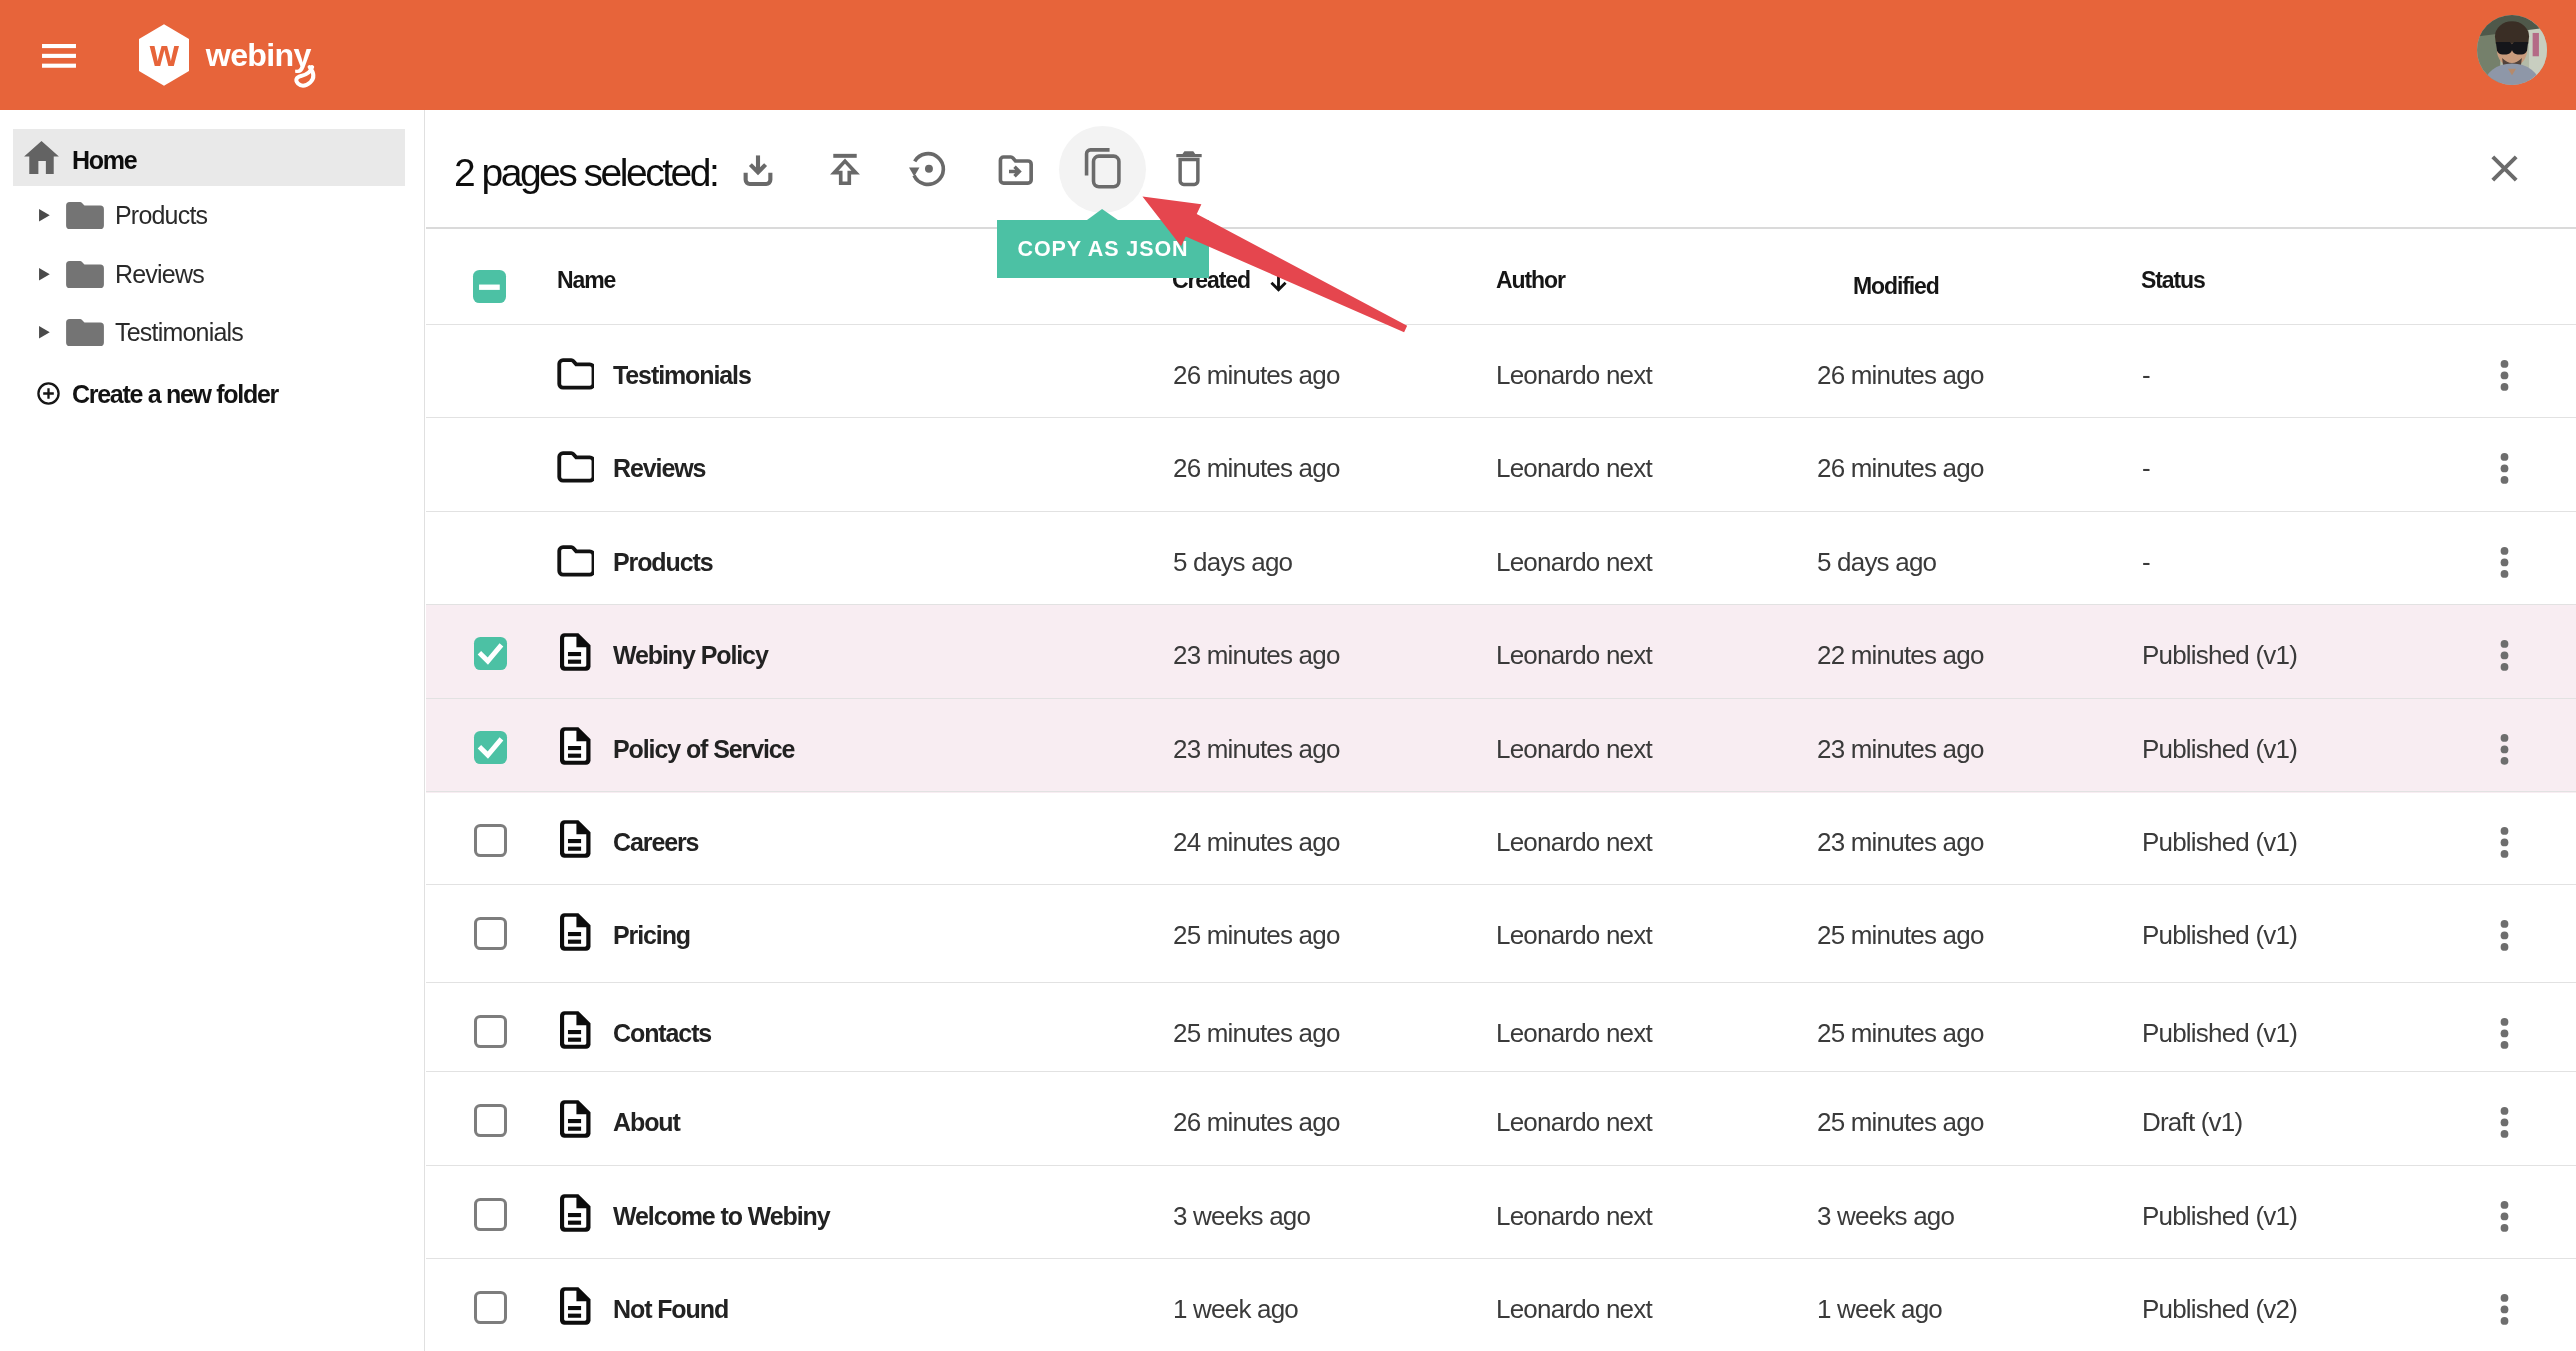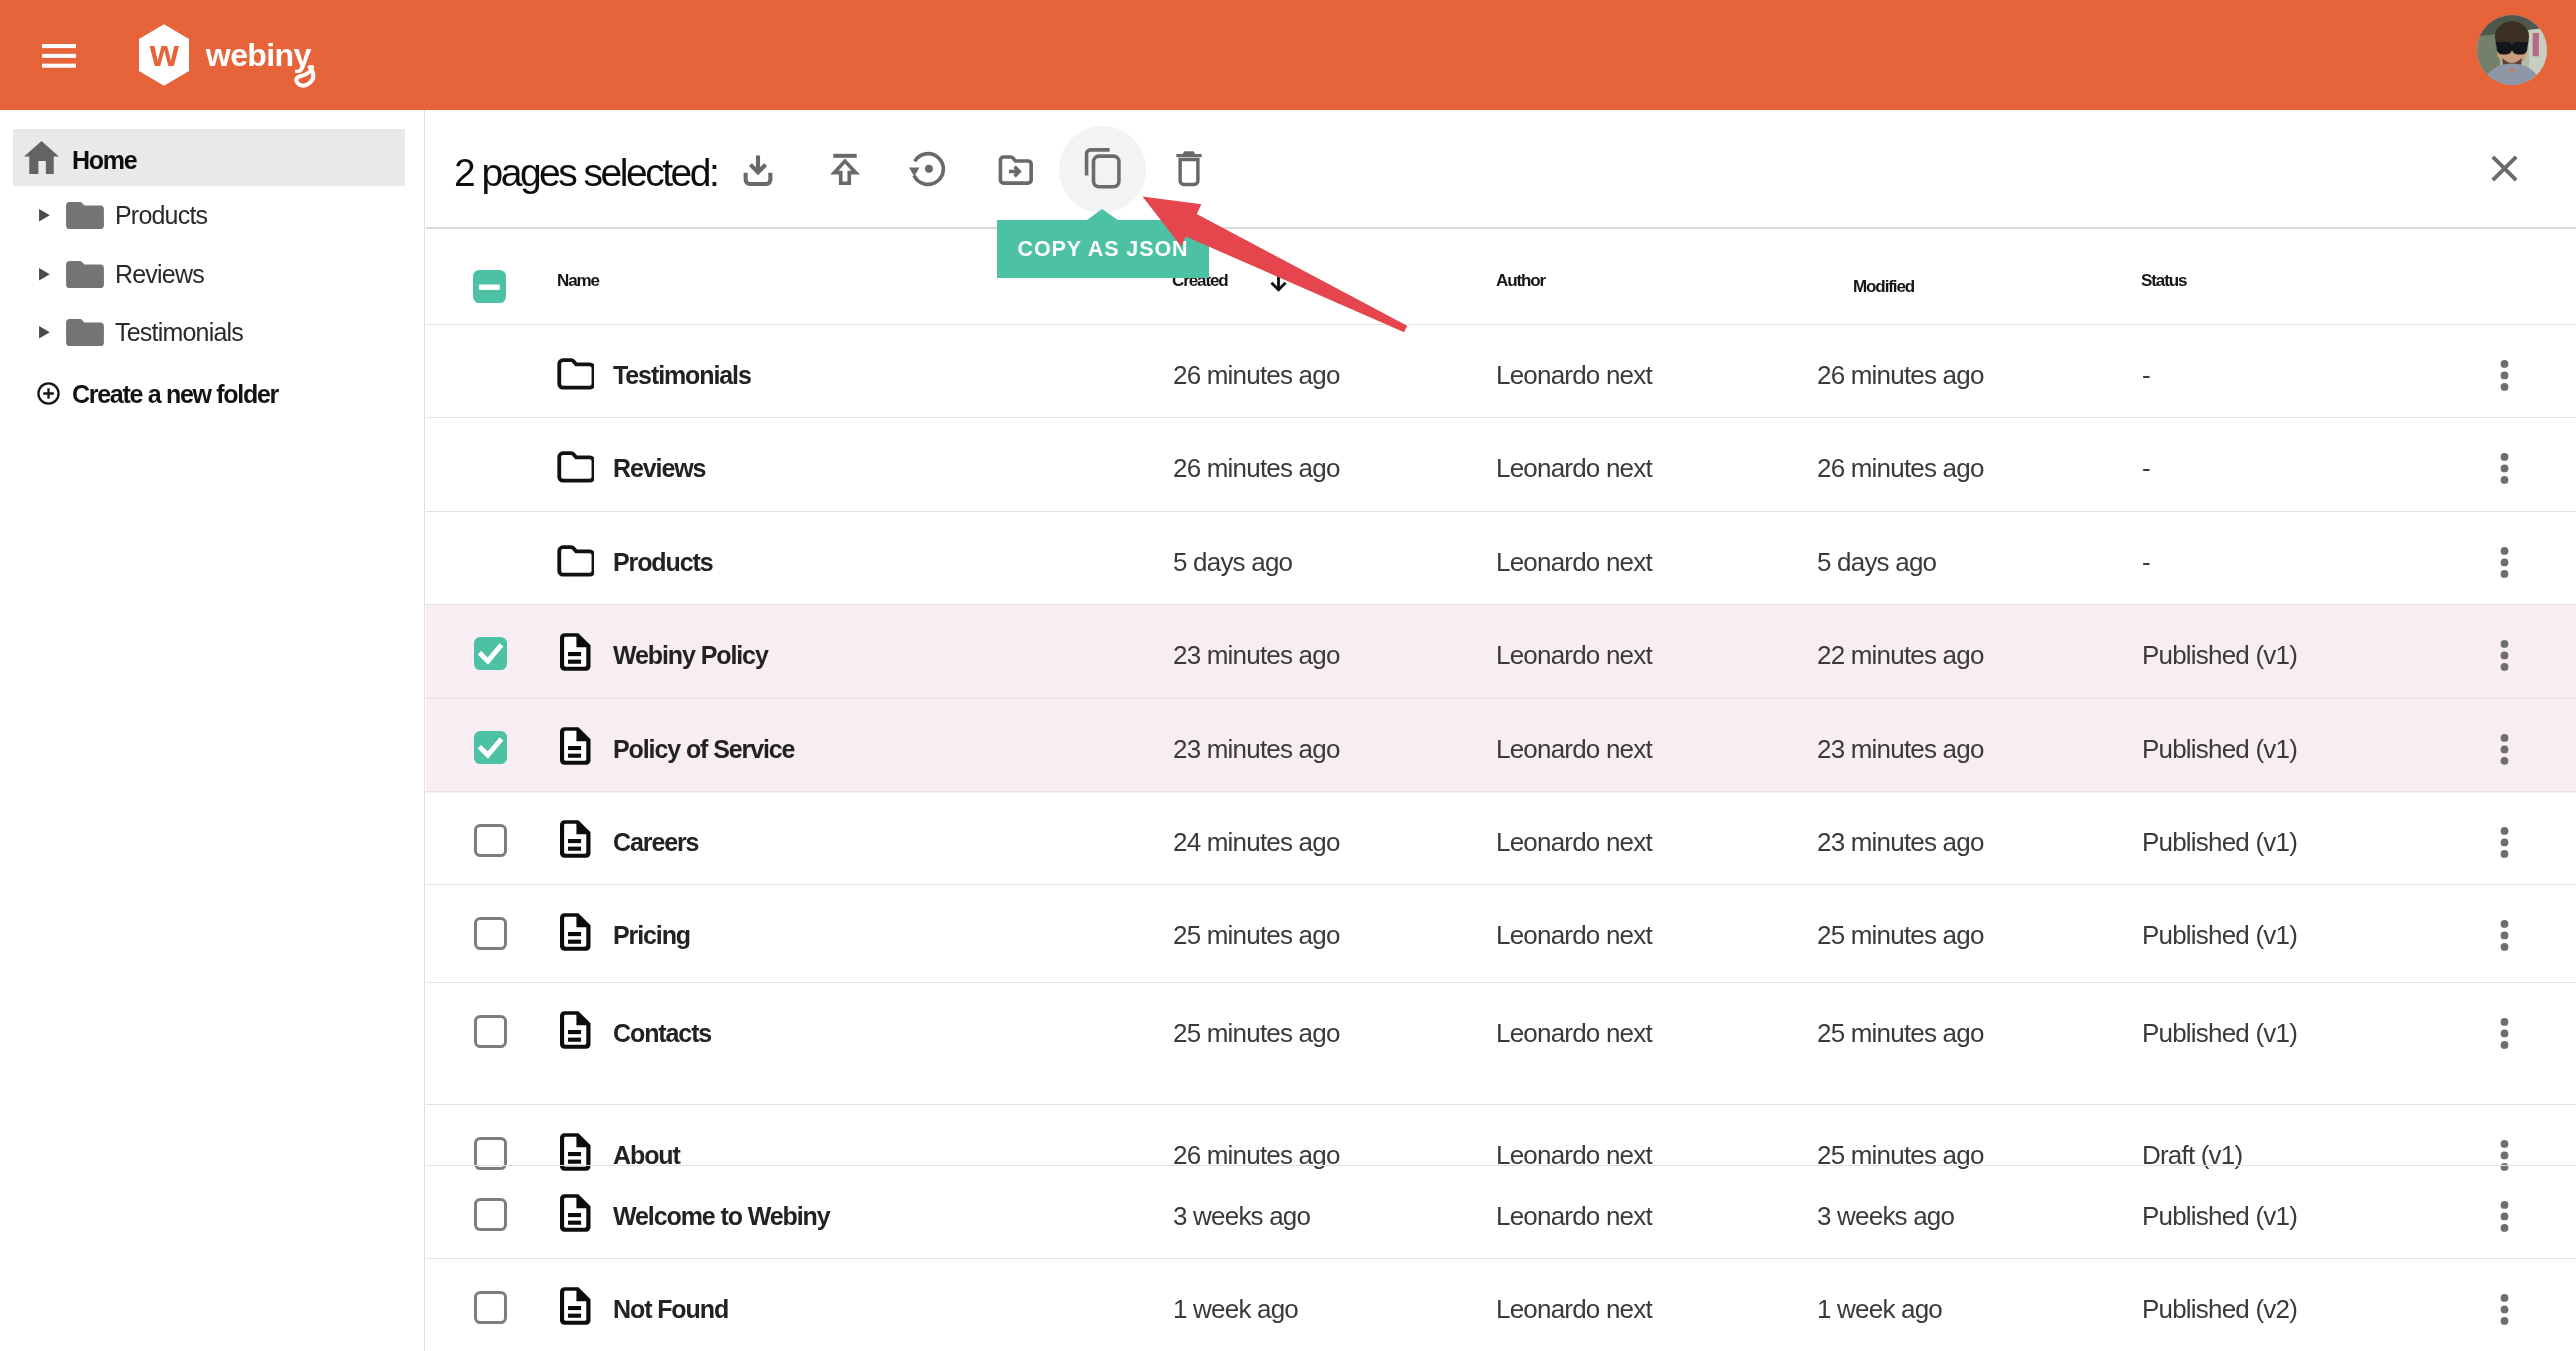--- a/index.html
+++ b/index.html
@@ -6,21 +6,21 @@
 html,body { width:2576px; height:1352px; overflow:hidden; background:#fff;
   font-family:"Liberation Sans", sans-serif; }
 #page { position:absolute; left:0; top:0; width:2576px; height:1352px; overflow:hidden; }
 .abs { position:absolute; }
 #hdr { position:absolute; left:0; top:0; width:2576px; height:110px; background:#e7643a; }
 #side { position:absolute; left:0; top:110px; width:425px; height:1241px; background:#fff; border-right:1.8px solid #e0e0e0; }
 #main { position:absolute; left:0; top:110px; width:2316px; height:1241px; }
 .srow { position:absolute; font-size:25px; letter-spacing:-0.8px; color:#2a2a2a; height:45px; line-height:45px; white-space:nowrap; }
 .cell { position:absolute; top:4px; height:92px; line-height:92px; font-size:26px; letter-spacing:-0.8px; color:#3a3a3a; white-space:nowrap; }
 .nm { font-weight:700; font-size:25px; letter-spacing:-1.1px; color:#222; }
-.hlabel { position:absolute; height:95px; line-height:95px; font-weight:700; font-size:17px; letter-spacing:-1.1px; color:#161616; white-space:nowrap; }
+.hlabel { position:absolute; height:95px; line-height:95px; font-weight:700; font-size:23px; letter-spacing:-1.1px; color:#161616; white-space:nowrap; }
 .row { position:absolute; left:426px; width:2150px; height:95px; border-top:1.8px solid #e2e2e2; }
 .row.sel { background:#f8edf2; }
 .cb { position:absolute; border-radius:6.3px; width:33px; height:33px; }
 .cb.off { border:3.6px solid #7d7d7d; background:#fff; }
 .cb.on { background:#4cc1a4; }
 .icon { position:absolute; top:30px; }
 .dots { position:absolute; left:2067px; top:34px; }
 </style>
 </head>
 <body>
@@ -283,21 +283,21 @@
         <div class="cell" style="left:747px;">25 minutes ago</div>
         <div class="cell" style="left:1070px;">Leonardo next</div>
         <div class="cell" style="left:1391px;">25 minutes ago</div>
         <div class="cell" style="left:1716px;">Published (v1)</div>
         <svg class="dots" width="23" height="39" viewBox="0 0 26 44">
 <circle cx="13" cy="5.5" r="4.4" fill="#6e6e6e"></circle>
           <circle cx="13" cy="18.5" r="4.4" fill="#6e6e6e"></circle>
           <circle cx="13" cy="31.5" r="4.4" fill="#6e6e6e"></circle>
 </svg>
       </div>
-<div class="row" style="top:994px;padding-left:15px;">
+<div class="row" style="top:961px;padding-left:15px;">
         <div class="cb off" style="left:48px; top:32px;"></div>
         <svg class="icon" style="left:134px; top:28px" width="30.5" height="38" viewBox="0 0 34 42">
 <path d="M0 5 a5 5 0 0 1 5-5 H20.5 L34 13.5 V37 a5 5 0 0 1 -5 5 H5 a5 5 0 0 1 -5-5 Z" fill="#0c0c0c"></path>
 <path d="M4.6 5.6 a1.6 1.6 0 0 1 1.6-1.6 H18.3 V15.7 h11 V35.8 a1.6 1.6 0 0 1 -1.6 1.6 H6.2 a1.6 1.6 0 0 1 -1.6-1.6 Z" fill="#fff"></path>
 <path d="M20.3 2.5 L31.5 13.7 H20.3 Z" fill="#0c0c0c"></path>
 <rect x="8.9" y="21" width="14.6" height="4.6" fill="#0c0c0c"></rect>
 <rect x="8.9" y="29.5" width="14.6" height="4.6" fill="#0c0c0c"></rect>
 </svg>
         <div class="cell nm" style="left:187px;">About</div>
         <div class="cell" style="left:747px;">26 minutes ago</div>

